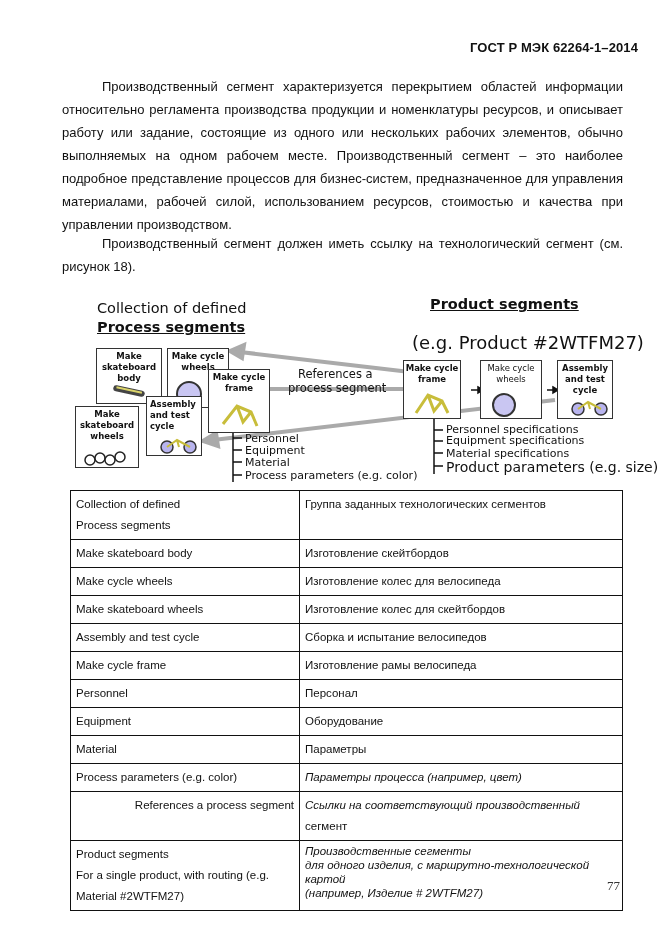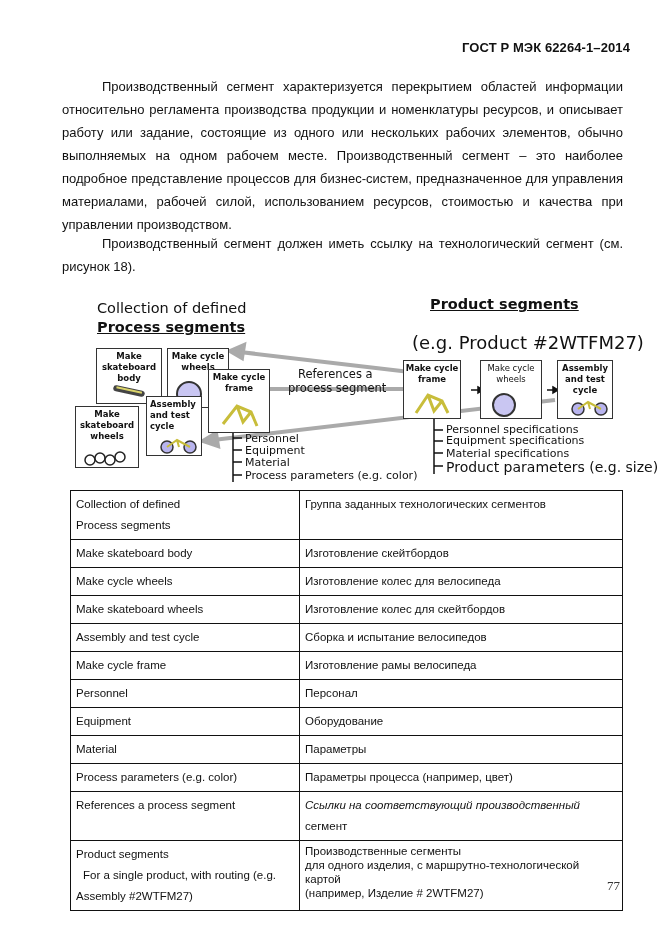--- a/index.html
+++ b/index.html
@@ -1,29 +1,29 @@
 <!DOCTYPE html>
 <html><head>
 <meta charset="utf-8">
 <style>
   html,body{margin:0;padding:0;background:#fff;}
   body{width:662px;height:935px;position:relative;overflow:hidden;font-family:"Liberation Sans",sans-serif;color:#111;}
-  .hdr{position:absolute;top:40px;right:32px;font-weight:bold;font-size:13px;letter-spacing:0.1px;}
+  .hdr{position:absolute;top:40px;right:24px;font-weight:bold;font-size:13px;letter-spacing:0.1px;}
   .para{position:absolute;left:62px;width:561px;font-size:13px;line-height:23px;text-align:justify;}
   .para .ind{display:inline-block;width:40px;}
   #p1{top:75px;}
   #p2{top:232px;}
   .diagram{position:absolute;left:70px;top:292px;width:560px;height:194px;font-family:"DejaVu Sans",sans-serif;}
   .dtxt{position:absolute;white-space:nowrap;color:#111;}
   .box{position:absolute;background:#fff;border:1px solid #333;font-size:8.5px;font-weight:bold;text-align:center;line-height:11px;padding-top:2px;box-sizing:border-box;}
   .bike{position:absolute;}
   table.gl{position:absolute;left:70px;top:490px;width:553px;border-collapse:collapse;font-size:11.5px;}
   table.gl td{border:1.5px solid #111;vertical-align:top;padding:3px 5px 3px 5px;line-height:21px;}
   table.gl td.c1{width:218px;}
-  table.gl td .tight{line-height:14px;display:block;}
+  table.gl td .tight{line-height:14px;display:block;font-style:italic;}
   .pnum{position:absolute;top:878px;left:607px;font-family:"Liberation Serif",serif;font-size:13px;color:#333;}
 </style>
 </head>
 <body>
 
 <div class="hdr">ГОСТ Р МЭК 62264-1–2014</div>
 
 <div class="para" id="p1"><span class="ind"></span><span>Производственный сегмент характеризуется перекрытием областей информации относительно регламента производства продукции и номенклатуры ресурсов, и описывает работу или задание, состоящие из одного или нескольких рабочих элементов, обычно выполняемых на одном рабочем месте. Производственный сегмент – это наиболее подробное представление процессов для бизнес-систем, предназначенное для управления материалами, рабочей силой, использованием ресурсов, стоимостью и качества при управлении производством.</span></div>
 <div class="para" id="p2"><span class="ind"></span><span>Производственный сегмент должен иметь ссылку на технологический сегмент (см. рисунок 18).</span></div>
 
@@ -207,37 +207,37 @@
         </td>
         <td>
           <span style="display: block;">Параметры</span>
         </td>
       </tr>
       <tr>
         <td class="c1">
           <span style="display: block;">Process parameters (e.g. color)</span>
         </td>
         <td>
-          <span style="display: block;">Параметры процесса (например, цвет)</span>
-        </td>
-      </tr>
-      <tr>
-        <td class="c1">
-          <span style="display: block;">References a process segment</span>
+          <span style="display: block; font-style: italic;">Параметры процесса (например, цвет)</span>
+        </td>
+      </tr>
+      <tr>
+        <td class="c1">
+          <span style="display: block; text-align: right;">References a process segment</span>
         </td>
         <td>
           <span style="display: block; font-style: italic;">Ссылки на соответствующий производственный</span>
           <span style="display: block;">сегмент</span>
         </td>
       </tr>
       <tr>
         <td class="c1">
           <span style="display: block;">Product segments</span>
-          <span style="display: block; margin-left: 7px;">For a single product, with routing (e.g.</span>
-          <span style="display: block;">Assembly #2WTFM27)</span>
+          <span style="display: block;">For a single product, with routing (e.g.</span>
+          <span style="display: block;">Material #2WTFM27)</span>
         </td>
         <td>
           <span class="tight" style="display: block;">Производственные сегменты</span>
           <span class="tight" style="display: block;">для одного изделия, с маршрутно-технологической</span>
           <span class="tight" style="display: block;">картой</span>
           <span class="tight" style="display: block;">(например, Изделие # 2WTFM27)</span>
         </td>
       </tr>
     </tbody>
 </table>

